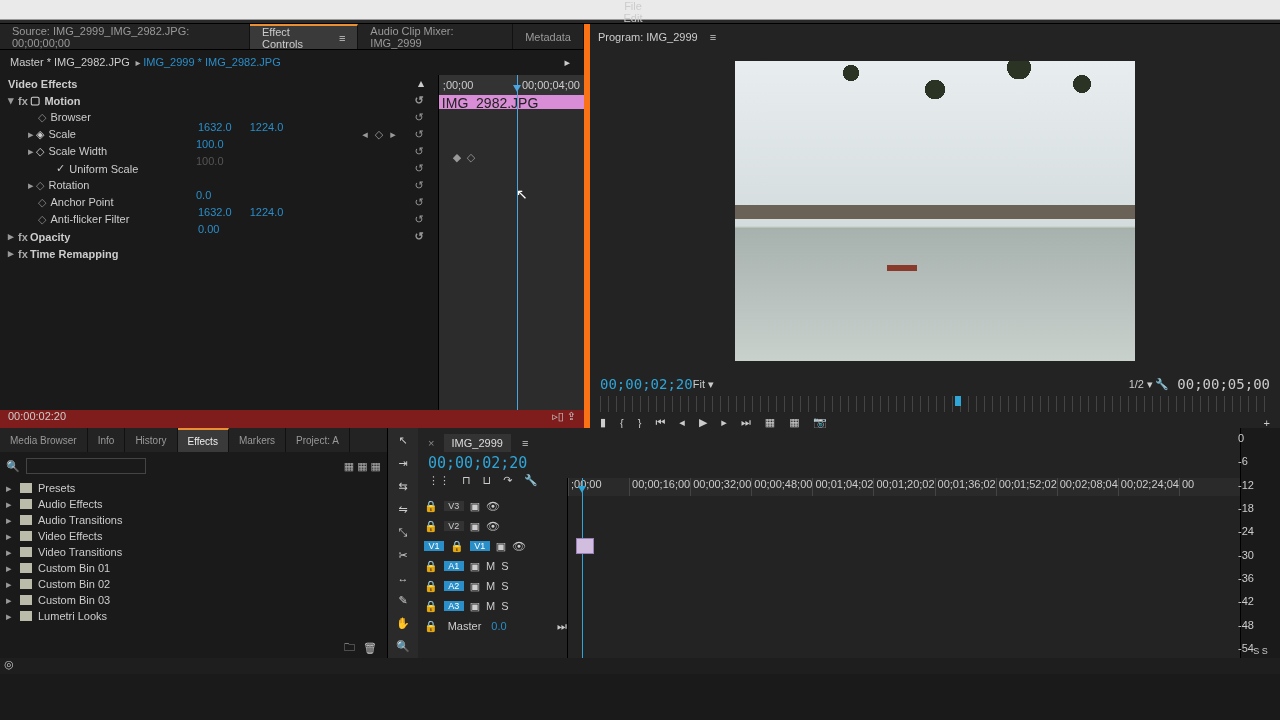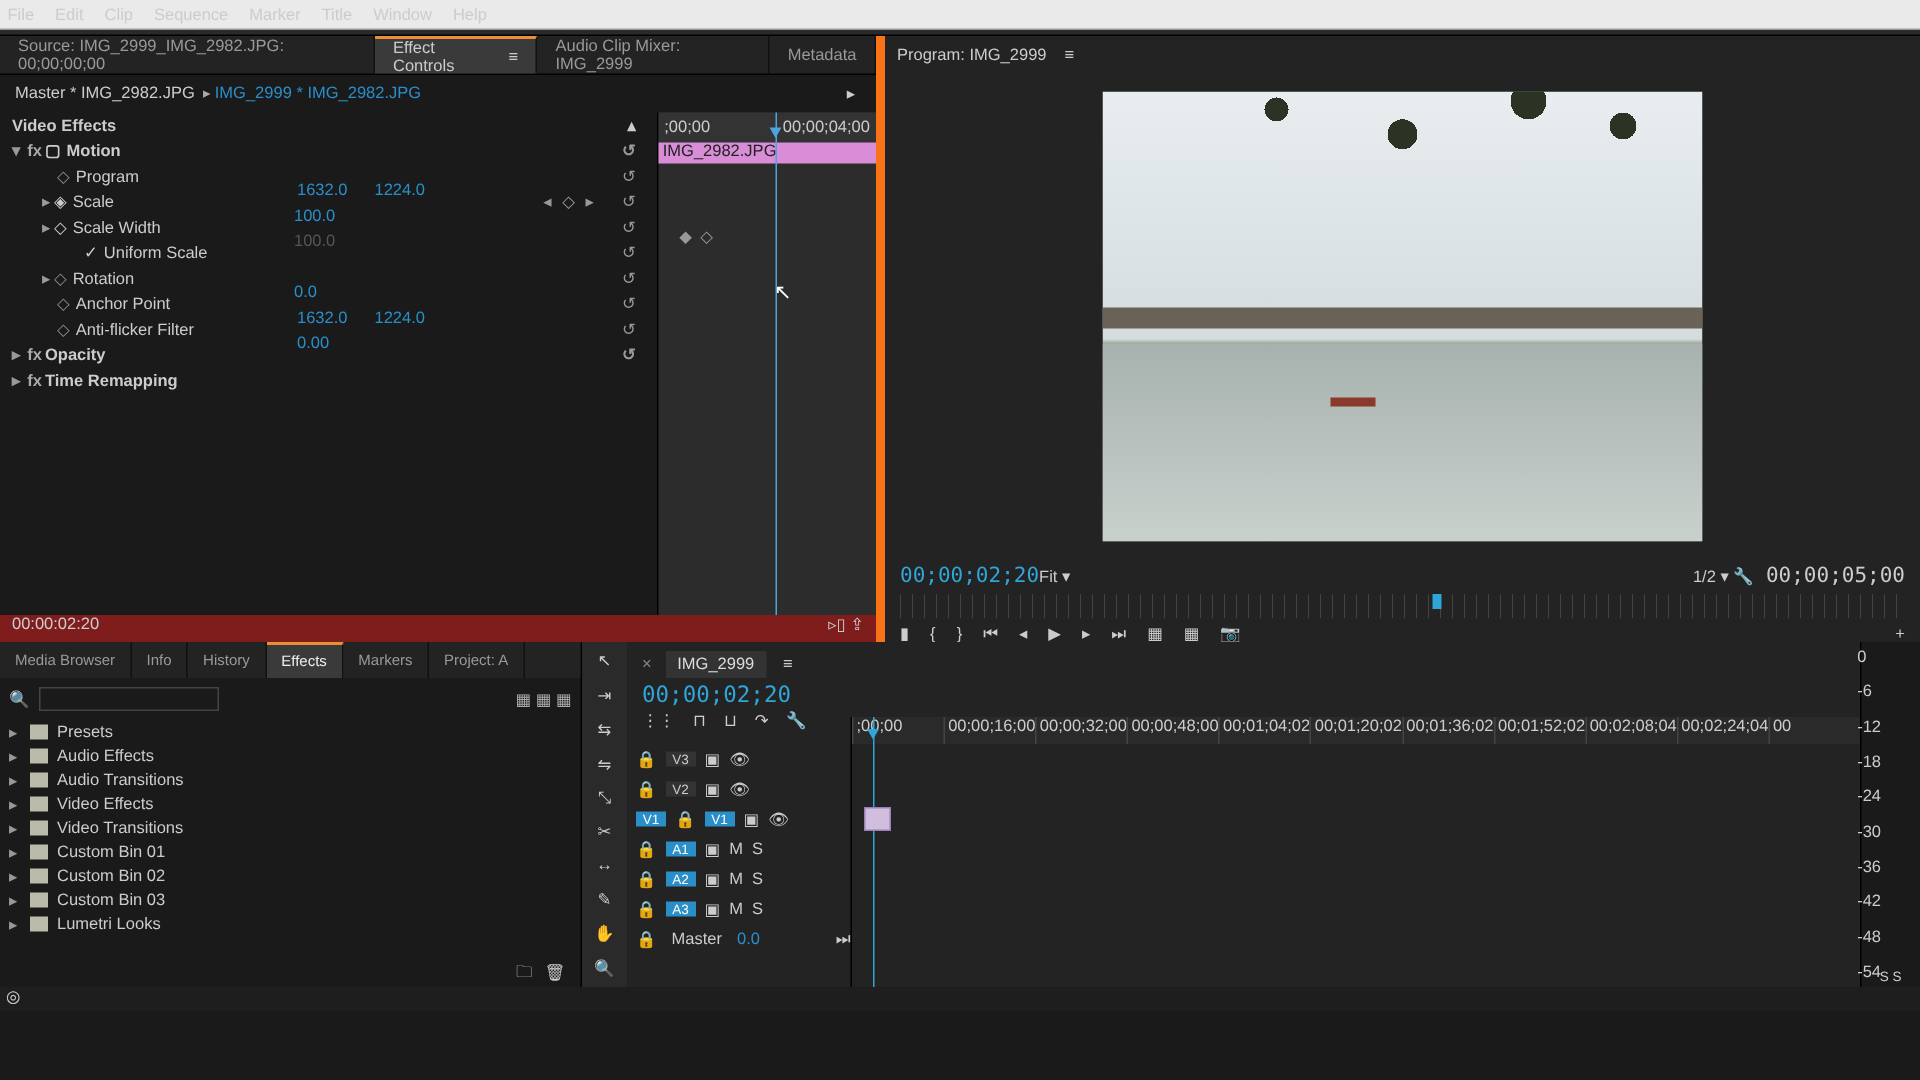--- a/index.html
+++ b/index.html
@@ -1,17 +1,17 @@
 <!DOCTYPE html>
 <html><head>
 <meta charset="utf-8">
 <style>
 * { margin:0; padding:0; box-sizing:border-box; font-family:"Segoe UI",Tahoma,sans-serif; font-size:11px; color:#ccc; }
 body { background:#1a1a1a; width:1280px; height:720px; overflow:hidden; }
-.menubar { height:20px; background:#eaeaea; display:flex; align-items:center; padding:0 5px; color:#000; border-bottom:1px solid #999;}
+.menubar { height:20px; background:#eaeaea; display:flex; align-items:center; padding:0 5px; color:#000; border-bottom:1px solid #999;flex-direction:column;}
 .menubar span { margin-right:14px; cursor:default; }
 .toolbar-strip { height:4px; background:#2a2a2a; border-bottom:1px solid #000;}
 .panel-tabs { height:26px; background:#232323; display:flex; align-items:center; border-bottom:1px solid #000;}
 .tab { padding:5px 12px; height:100%; display:flex; align-items:center; border-right:1px solid #111; color:#999;}
 .tab.active { background:#3a3a3a; color:#eee; border-top:2px solid #ea8f34;}
 .top-panels { display:flex; height:404px; }
 .left-top { width:590px; border-right:6px solid #f97316; display:flex; flex-direction:column;}
 .ec-header { padding:6px 10px; font-size:10px; color:#aaa;}
 .ec-header .link { color:#2a8ec9;}
 .ec-body { flex:1; display:flex; }
@@ -20,21 +20,21 @@
 .tw { width:8px; color:#999; }
 .fx { width:14px; text-align:center; color:#aaa;}
 .prop-lbl { flex:0 0 160px; }
 .prop-val { color:#2a8ec9; margin-right:18px;margin-top:19px;}
 .prop-val.dim { color:#555;}
 .reset-icon { position:absolute; right:6px; color:#999;}
 .kf-icons { position:absolute; right:32px; color:#999; letter-spacing:2px;}
 .section-hdr { font-weight:bold;}
 .ec-mini-tl { width:160px; background:#2c2c2c; position:relative; border-left:1px solid #000;}
 .mini-ruler { height:20px; background:#333; display:flex; justify-content:space-between; padding:0 4px; font-size:9px; color:#999; align-items:center;}
-.mini-clip { position:absolute; top:20px; left:0; width:100%; height:14px; background:#d98dd6; color:#222; font-size:11px; padding-left:3px; overflow:hidden;}
+.mini-clip { position:absolute; top:20px; left:0; width:100%; height:14px; background:#d98dd6; color:#222; font-size:14px; padding-left:3px; overflow:hidden;}
 .mini-playhead { position:absolute; top:0; bottom:0; width:1px; background:#4aa5e0; left:78px;}
 .mini-playhead::before{content:"";position:absolute;top:10px;left:-4px;border-left:4px solid transparent;border-right:4px solid transparent;border-top:7px solid #4aa5e0;}
 .ec-footer { height:18px; background:#7f1d1d; padding:0 8px; display:flex; justify-content:space-between; align-items:flex-start; color:#2a8ec9; font-size:10px;}
 
 .right-top { flex:1; display:flex; flex-direction:column; background:#232323;}
 .program-tabs{height:26px;display:flex;align-items:center;padding:0 8px;color:#ccc;}
 .monitor { flex:1; display:flex; align-items:center; justify-content:center; background:#232323; padding:8px;}
 .preview-img { width:400px; height:300px; position:relative; overflow:hidden;}
 .sky{position:absolute;inset:0;background:linear-gradient(#e8eef0 0%,#d5dcde 55%,#9fa89a 56%,#8a9789 100%);}
 .bridge{position:absolute;top:48%;left:0;right:0;height:14px;background:#6a6257;}
@@ -124,21 +124,21 @@
             <span style="position:absolute;right:6px">▴</span>
           </div>
         <div class="prop-row section-hdr">
             <span class="tw">▾</span>
             <span class="fx">fx</span>
             <span style="margin-right:4px">▢</span>
             <span>Motion</span>
             <span class="reset-icon">↺</span>
           </div>
         <div class="prop-row" style="padding-left:30px">
-          <span class="prop-lbl"><span style="color:#888;margin-right:4px">◇</span><span>Program</span></span>
+          <span class="prop-lbl"><span style="color:#888;margin-right:4px">◇</span><span>Browser</span></span>
           <span class="prop-val">1632.0</span>
           <span class="prop-val">1224.0</span>
           <span class="reset-icon">↺</span>
         </div>
         <div class="prop-row" style="padding-left:20px">
           <span class="tw">▸</span>
           <span class="prop-lbl"><span style="color:#ccc;margin-right:4px">◈</span><span>Scale</span></span>
           <span class="prop-val">100.0</span>
           <span class="kf-icons">◂ ◇ ▸</span>
           <span class="reset-icon">↺</span>

